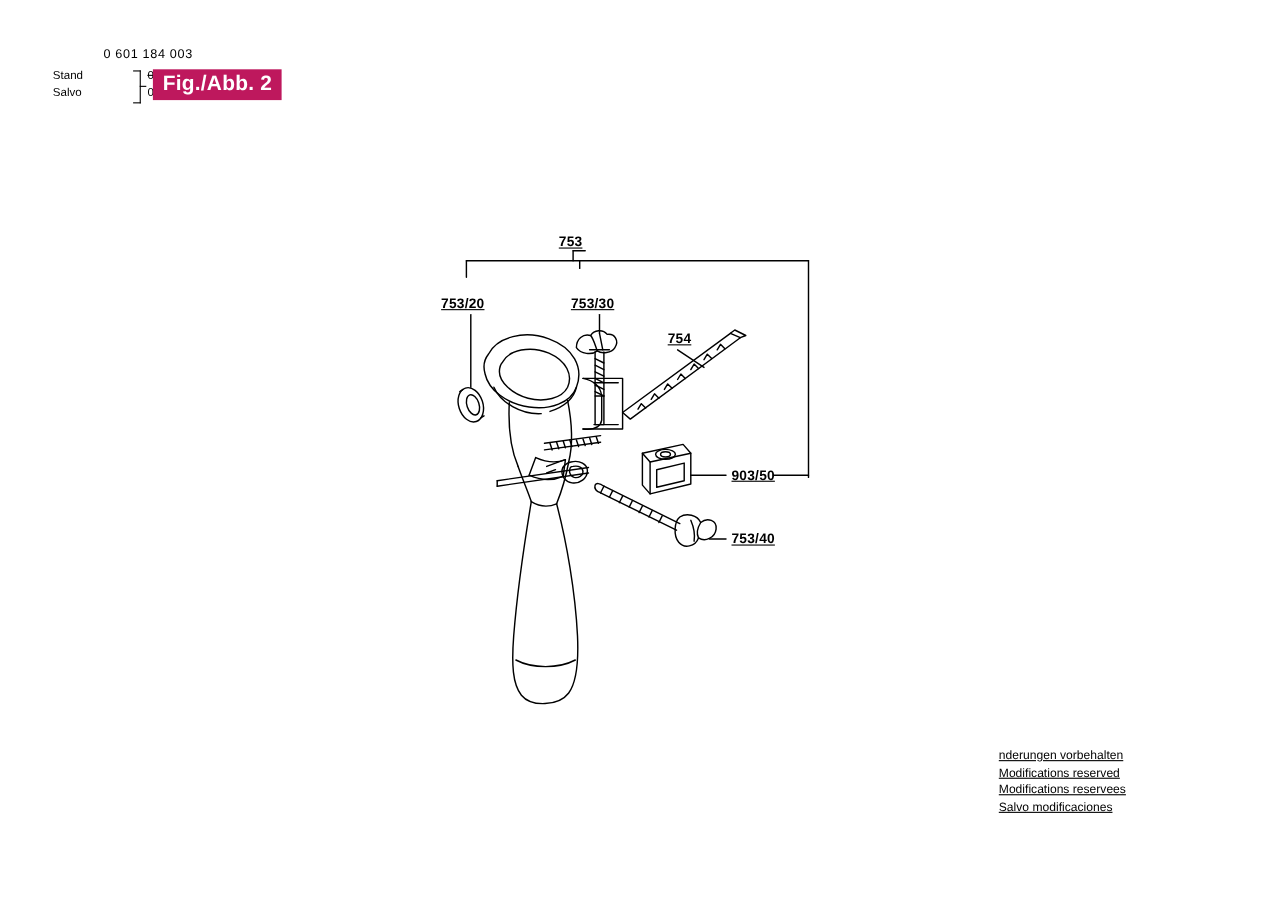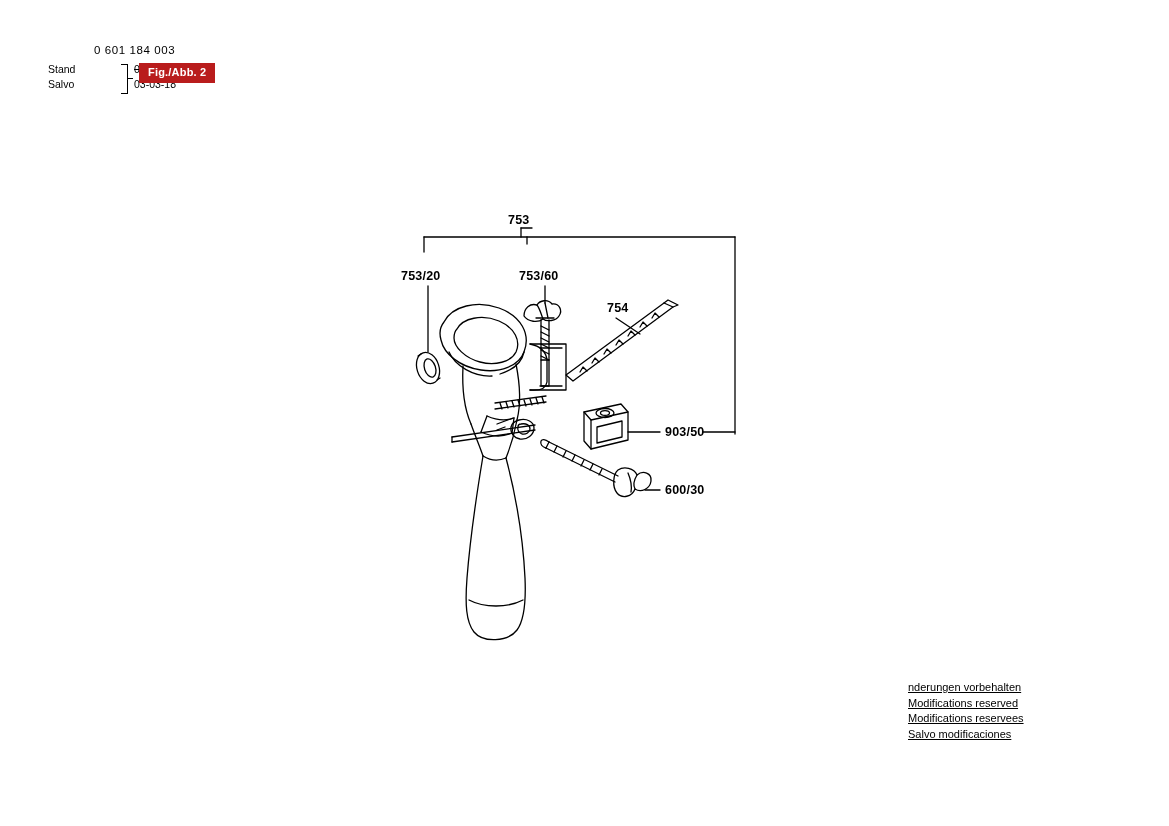--- a/index.html
+++ b/index.html
@@ -89,23 +89,23 @@
     left: 79px;
     top: 34px;
     width: 6px;
     height: 1px;
   }
 
   #fig-badge {
     position: absolute;
     left: 139px;
     top: 63px;
-    background: #b91c1c;
+    background: #be185d;
     color: #ffffff;
-    font-size: 11px;
+    font-size: 19px;
     font-weight: bold;
     padding: 4px 9px 5px 9px;
     line-height: 1;
     white-space: nowrap;
     letter-spacing: 0.2px;
   }
 
   
   #drawing {
     position: absolute;
@@ -118,20 +118,21 @@
     display: block;
   }
 
   
   .callout {
     position: absolute;
     font-size: 12.5px;
     font-weight: bold;
     white-space: nowrap;
     letter-spacing: 0.2px;
+    text-decoration: underline;
   }
 
   
   #footer-block {
     position: absolute;
     left: 908px;
     top: 680px;
     font-size: 11px;
     line-height: 15.5px;
     text-decoration: underline;
@@ -328,26 +329,26 @@
     </g>
 
   </g>
 </svg>
 </div>
 
 <div class="callout" style="left:508px; top:213px;">753</div>
 
 <div class="callout" style="left:401px; top:269px;">753/20</div>
 
-<div class="callout" style="left:519px; top:269px;">753/60</div>
+<div class="callout" style="left:519px; top:269px;">753/30</div>
 
 <div class="callout" style="left:607px; top:301px;">754</div>
 
 <div class="callout" style="left:665px; top:425px;">903/50</div>
 
-<div class="callout" style="left:665px; top:483px;">600/30</div>
+<div class="callout" style="left:665px; top:483px;">753/40</div>
 
 <div id="footer-block">
   <div>nderungen vorbehalten</div>
   <div>Modifications reserved</div>
   <div>Modifications reservees</div>
   <div>Salvo modificaciones</div>
 </div>
 
 </body></html>

